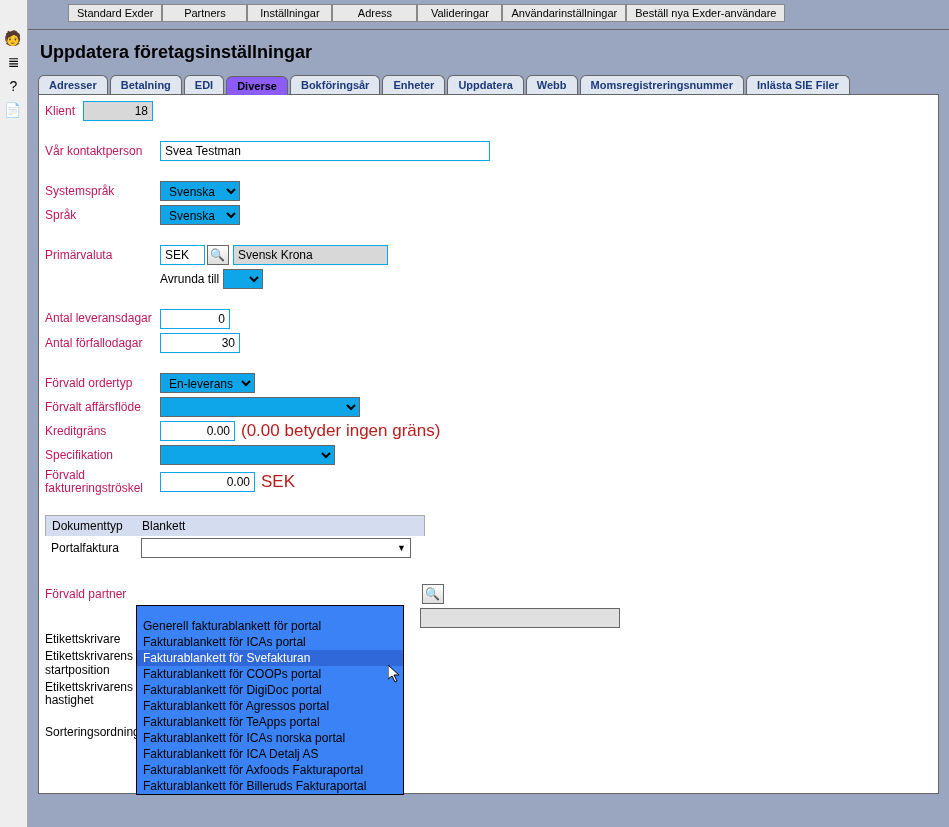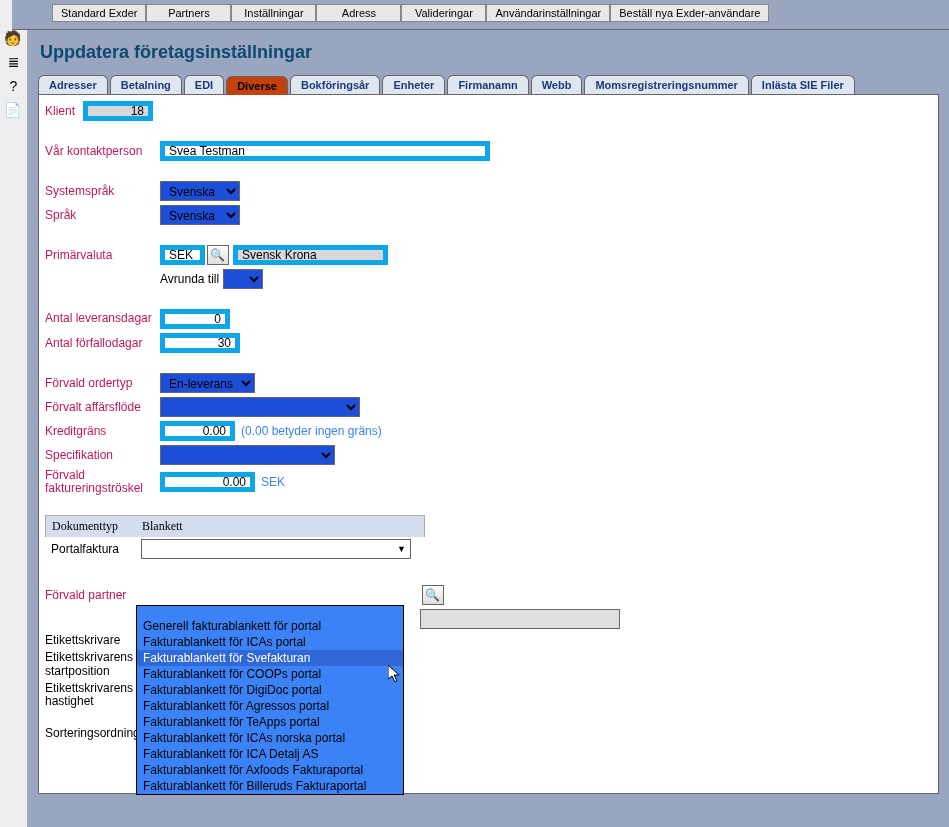--- a/index.html
+++ b/index.html
@@ -1,36 +1,36 @@
 <!DOCTYPE html>
 <html><head>
 <meta charset="utf-8">
 <style>
 * { box-sizing: border-box; margin: 0; padding: 0; }
 body { font-family: Arial, sans-serif; font-size: 12px; background: #fff; width: 949px; height: 827px; overflow: hidden; position: relative; }
 .sidebar { position: absolute; left: 0; top: 0; width: 28px; height: 827px; background: #eee; border-right: 1px solid #aaa; display: flex; flex-direction: column; align-items: center; padding-top: 30px; gap: 8px; }
 .sidebar-icon { width: 16px; height: 16px; display: flex; align-items: center; justify-content: center; font-size: 14px; }
-.topbar { position: absolute; left: 12px; top: 0; right: 0; height: 30px; background: #9aa5c0; border-bottom: 1px solid #666; display: flex; align-items: flex-start; padding-left: 40px; padding-top: 4px; }
+.topbar { position: absolute; left: 28px; top: 0; right: 0; height: 30px; background: #9aa5c0; border-bottom: 1px solid #666; display: flex; align-items: flex-start; padding-left: 40px; padding-top: 4px; }
 .topbar-btn { background: #e8e8e8; border: 1px solid #888; padding: 2px 8px; font-size: 11px; min-width: 85px; height: 18px; text-align: center; cursor: pointer; }
 .content { position: absolute; left: 28px; top: 30px; right: 0; bottom: 0; background: #9aa5c0; padding: 12px 10px; }
-.page-title { color: #0c4a6e; font-size: 18px; font-weight: bold; margin-bottom: 12px; margin-left: 2px; }
+.page-title { color: #000000; font-size: 18px; font-weight: bold; margin-bottom: 12px; margin-left: 2px; }
 .tabrow { display: flex; align-items: flex-end; position: relative; z-index: 2; }
 .tab { background: #e0e6f0; border: 1px solid #666; border-bottom: none; border-radius: 6px 6px 0 0; padding: 3px 10px; margin-right: 2px; font-size: 11px; color: #1a3a7a; font-weight: bold; cursor: pointer; }
-.tab.active { background: #c2410c; color: #000; position: relative; top: 1px; }
+.tab.active { background: #8b5cf6; color: #000; position: relative; top: 1px; }
 .panel { background: #fff; border: 1px solid #666; padding: 6px; min-height: 700px; position: relative; }
 .row { display: flex; align-items: center; margin-bottom: 4px; }
 .row.gap-top { margin-top: 20px; }
 .label { width: 115px; font-size: 12px; color: #be185d; }
-.input-text { border: 5px solid #0ea5e9; background: #fff; padding: 2px 4px; font-size: 12px; height: 20px; }
+.input-text { border: 1px solid #0ea5e9; background: #fff; padding: 2px 4px; font-size: 12px; height: 20px; }
 .input-disabled { background: #d8d8d8; }
-.select { border: 1px solid #666; background: #1d4ed8; padding: 2px 4px; font-size: 12px; height: 20px; }
+.select { border: 1px solid #666; background: #0ea5e9; padding: 2px 4px; font-size: 12px; height: 20px; }
 .right-align { text-align: right; }
 .small-btn { width: 22px; height: 20px; border: 1px solid #666; background: linear-gradient(#fff,#ddd); margin-left: 2px; display: flex; align-items: center; justify-content: center; cursor: pointer; }
-.hint { font-size: 12px; color: #3b82f6; margin-left: 6px; }
-.doc-header { display: flex; background: #d4dcf0; padding: 3px 6px; margin-top: 20px; width: 380px; border: 1px solid #aaa; border-bottom: none; font-family: Liberation Serif, serif; }
+.hint { font-size: 17px; color: #b91c1c; margin-left: 6px; }
+.doc-header { display: flex; background: #d4dcf0; padding: 3px 6px; margin-top: 20px; width: 380px; border: 1px solid #aaa; border-bottom: none; }
 .doc-header .col1 { width: 90px; font-size: 12px; }
 .doc-header .col2 { font-size: 12px; }
 .doc-row { display: flex; align-items: center; padding: 2px 6px; width: 380px; }
 .doc-row .col1 { width: 90px; font-size: 12px; }
 .doc-dropdown { width: 270px; border: 1px solid #666; height: 20px; background: #fff; position: relative; display: flex; align-items: center; justify-content: flex-end; padding-right: 4px; cursor: pointer; }
 .doc-dropdown::after { content: "▼"; font-size: 9px; }
 .dropdown-list { position: absolute; left: 136px; top: 605px; width: 268px; background: #3b82f6; border: 1px solid #000; z-index: 100; padding-top: 12px; }
 .dropdown-item { padding: 1px 6px; font-size: 12px; cursor: pointer; white-space: nowrap; }
 .dropdown-item.highlighted { background: #3168d9; color: #fff; }
 .cursor-arrow { position: absolute; left: 388px; top: 665px; z-index: 200; font-size: 16px; color: #000; pointer-events: none; }
@@ -60,21 +60,21 @@
 <div class="content">
   <div class="page-title">Uppdatera företagsinställningar</div>
 
   <div class="tabrow">
     <div class="tab">Adresser</div>
     <div class="tab">Betalning</div>
     <div class="tab">EDI</div>
     <div class="tab active">Diverse</div>
     <div class="tab">Bokföringsår</div>
     <div class="tab">Enheter</div>
-    <div class="tab">Firmanamn</div>
+    <div class="tab">Uppdatera</div>
     <div class="tab">Webb</div>
     <div class="tab">Momsregistreringsnummer</div>
     <div class="tab">Inlästa SIE Filer</div>
   </div>
 
   <div class="panel">
     <div class="row">
       <span class="label" style="width:38px">Klient</span>
       <input class="input-text input-disabled right-align" style="width: 70px;" readonly="" value="18">
     </div>

